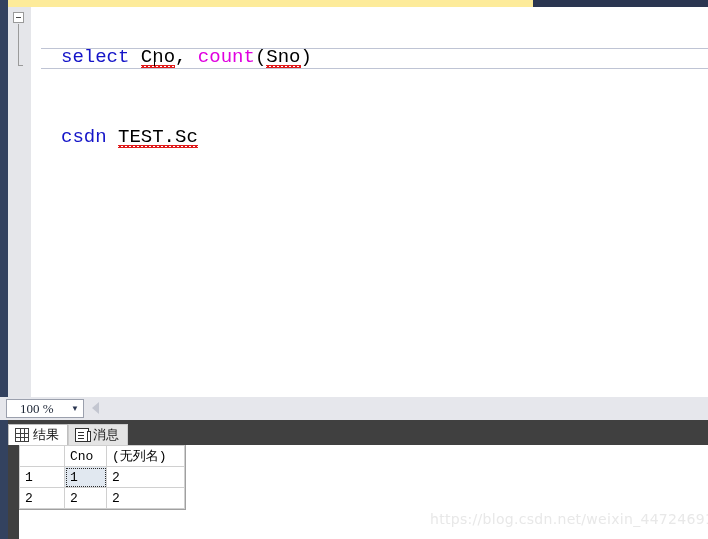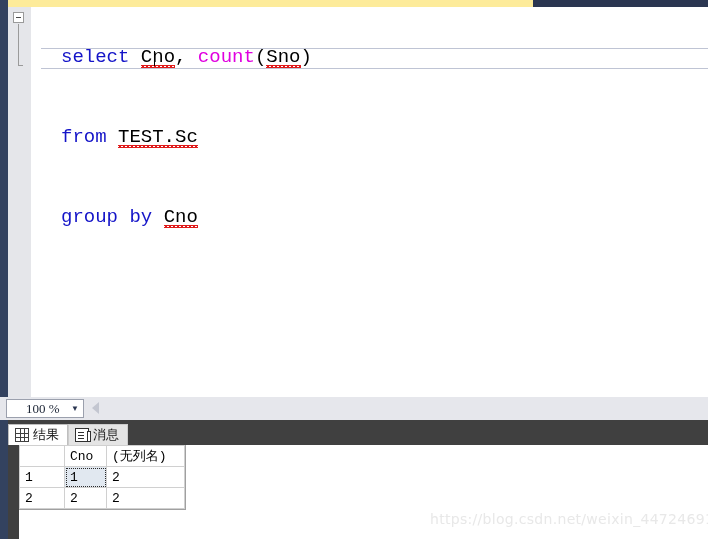--- a/index.html
+++ b/index.html
@@ -174,21 +174,21 @@
     left: 6px; top: 2px;
     width: 78px; height: 19px;
     background: #ffffff;
     border: 1px solid #9ba0ad;
     box-sizing: border-box;
     display: flex;
     align-items: center;
   }
   #zoom-value {
     flex: 1;
-    padding-left: 19px;
+    padding-left: 13px;
     font-family: "Liberation Serif", serif;
     font-size: 13px;
     color: #1b2434;
   }
   #zoom-arrow {
     width: 16px;
     text-align: center;
     font-size: 8px;
     color: #2b3651;
     line-height: 1;
@@ -377,23 +377,22 @@
     <div id="collapse-box"></div>
     <div id="outline-stem"></div>
     <div id="outline-foot"></div>
   </div>
 
   <div id="current-line-box"></div>
 
   <div id="code-block">
     <div class="code-line"><span class="kw">select</span><span class="plain"> </span><span class="squig plain">Cno</span><span class="punct">, </span><span class="fn">count</span><span class="punct">(</span><span class="squig plain">Sno</span><span class="punct">)</span></div>
 
-    <div class="code-line"><span class="kw">from</span><span class="plain"> </span><span class="squig plain">TEST.Sc</span></div>
-
-    <div class="code-line"><span class="kw">group</span><span class="plain"> </span><span class="kw">by</span><span class="plain"> </span><span class="squig plain">Cno</span></div>
+    <div class="code-line"><span class="kw">csdn</span><span class="plain"> </span><span class="squig plain">TEST.Sc</span></div>
+
   </div>
 
   <div id="caret"></div>
 </div>
 
 <div id="zoom-bar">
   <div id="zoom-combo">
     <span id="zoom-value">100 %</span>
     <span id="zoom-arrow">▼</span>
   </div>

